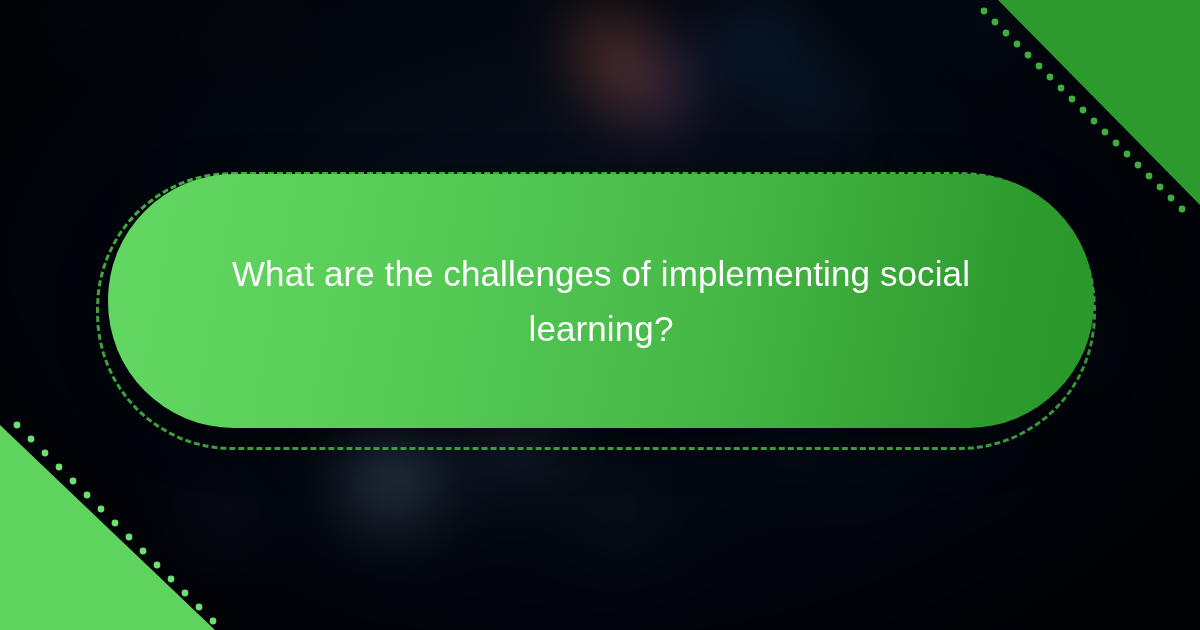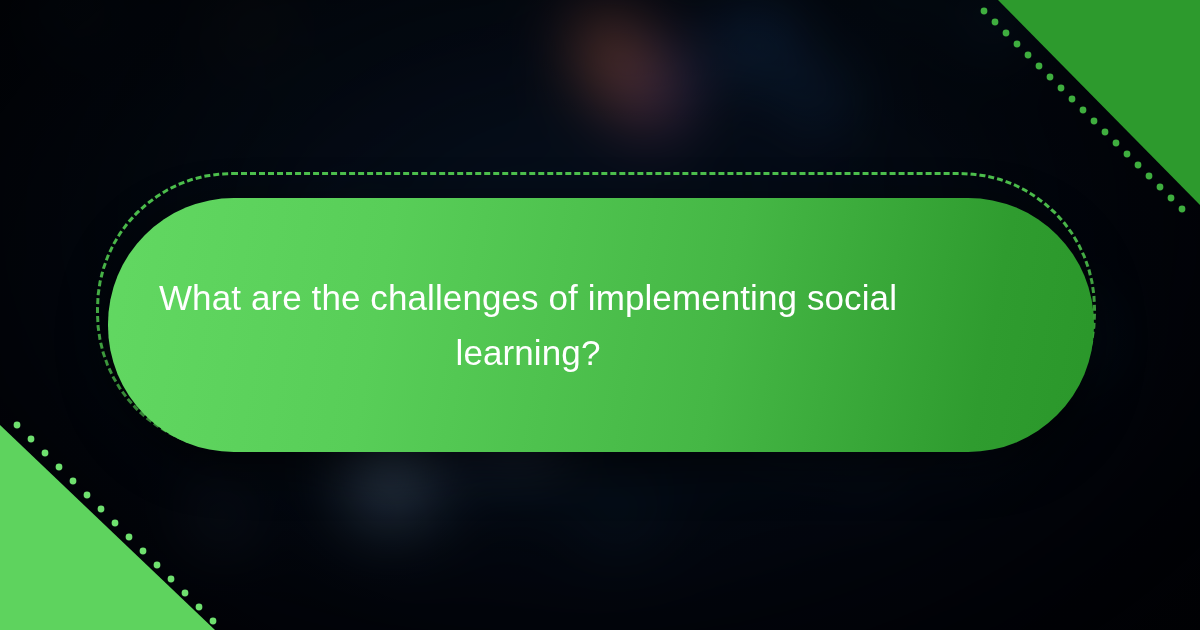--- a/index.html
+++ b/index.html
@@ -96,27 +96,28 @@
     width: 1000px;
     height: 278px;
     border: 3px dashed #4ec24e;
     border-radius: 136px;
     box-sizing: border-box;
   }
 
   .card {
     position: absolute;
     left: 108px;
-    top: 198px;
+    top: 174px;
     width: 986px;
     height: 254px;
     border-radius: 126px;
     background: linear-gradient(100deg, #62d862 0%, #58ce58 28%, #45b745 62%, #2f9c2f 88%, #2a972a 100%);
     display: flex;
     align-items: center;
+    justify-content: center;
     box-shadow: 0 14px 46px rgba(0,0,0,0.55);
   }
 
   .card-title {
     color: #ffffff;
     font-size: 35px;
     font-weight: 400;
     line-height: 1.58;
     text-align: center;
     letter-spacing: 0.1px;

